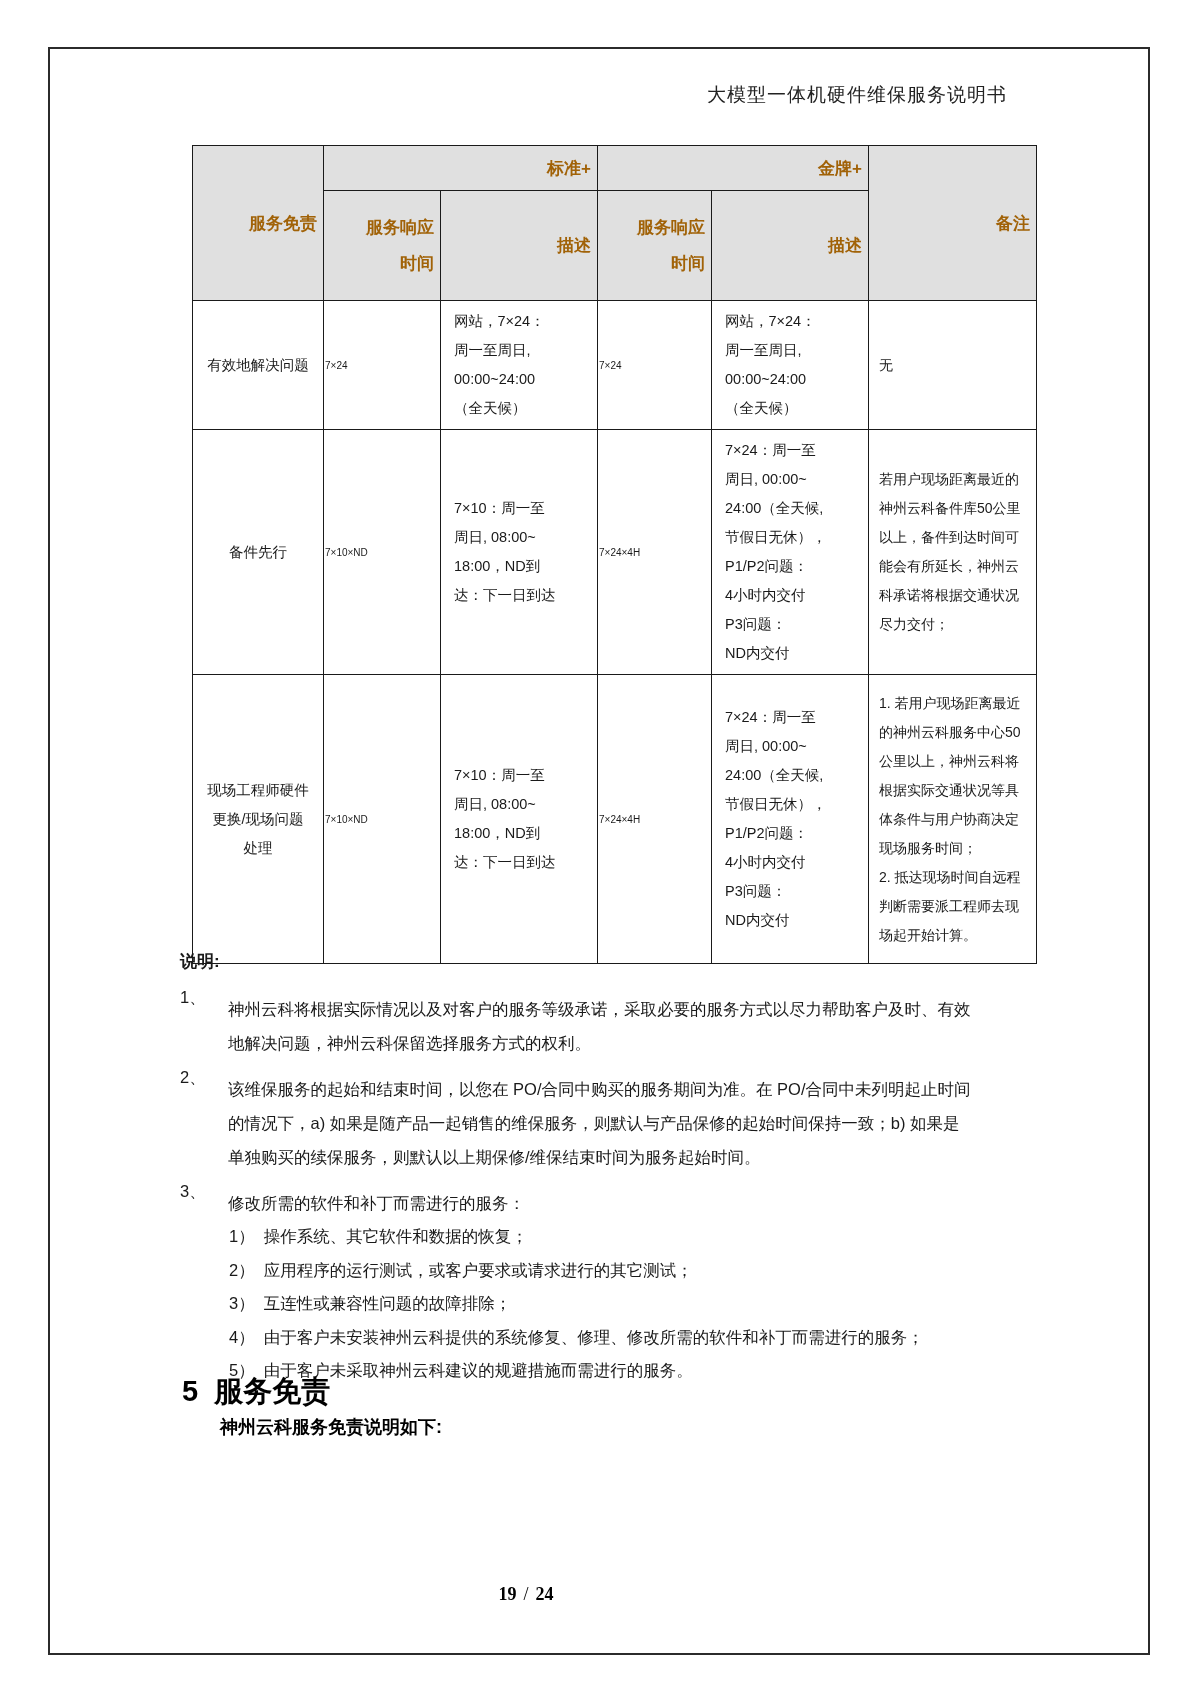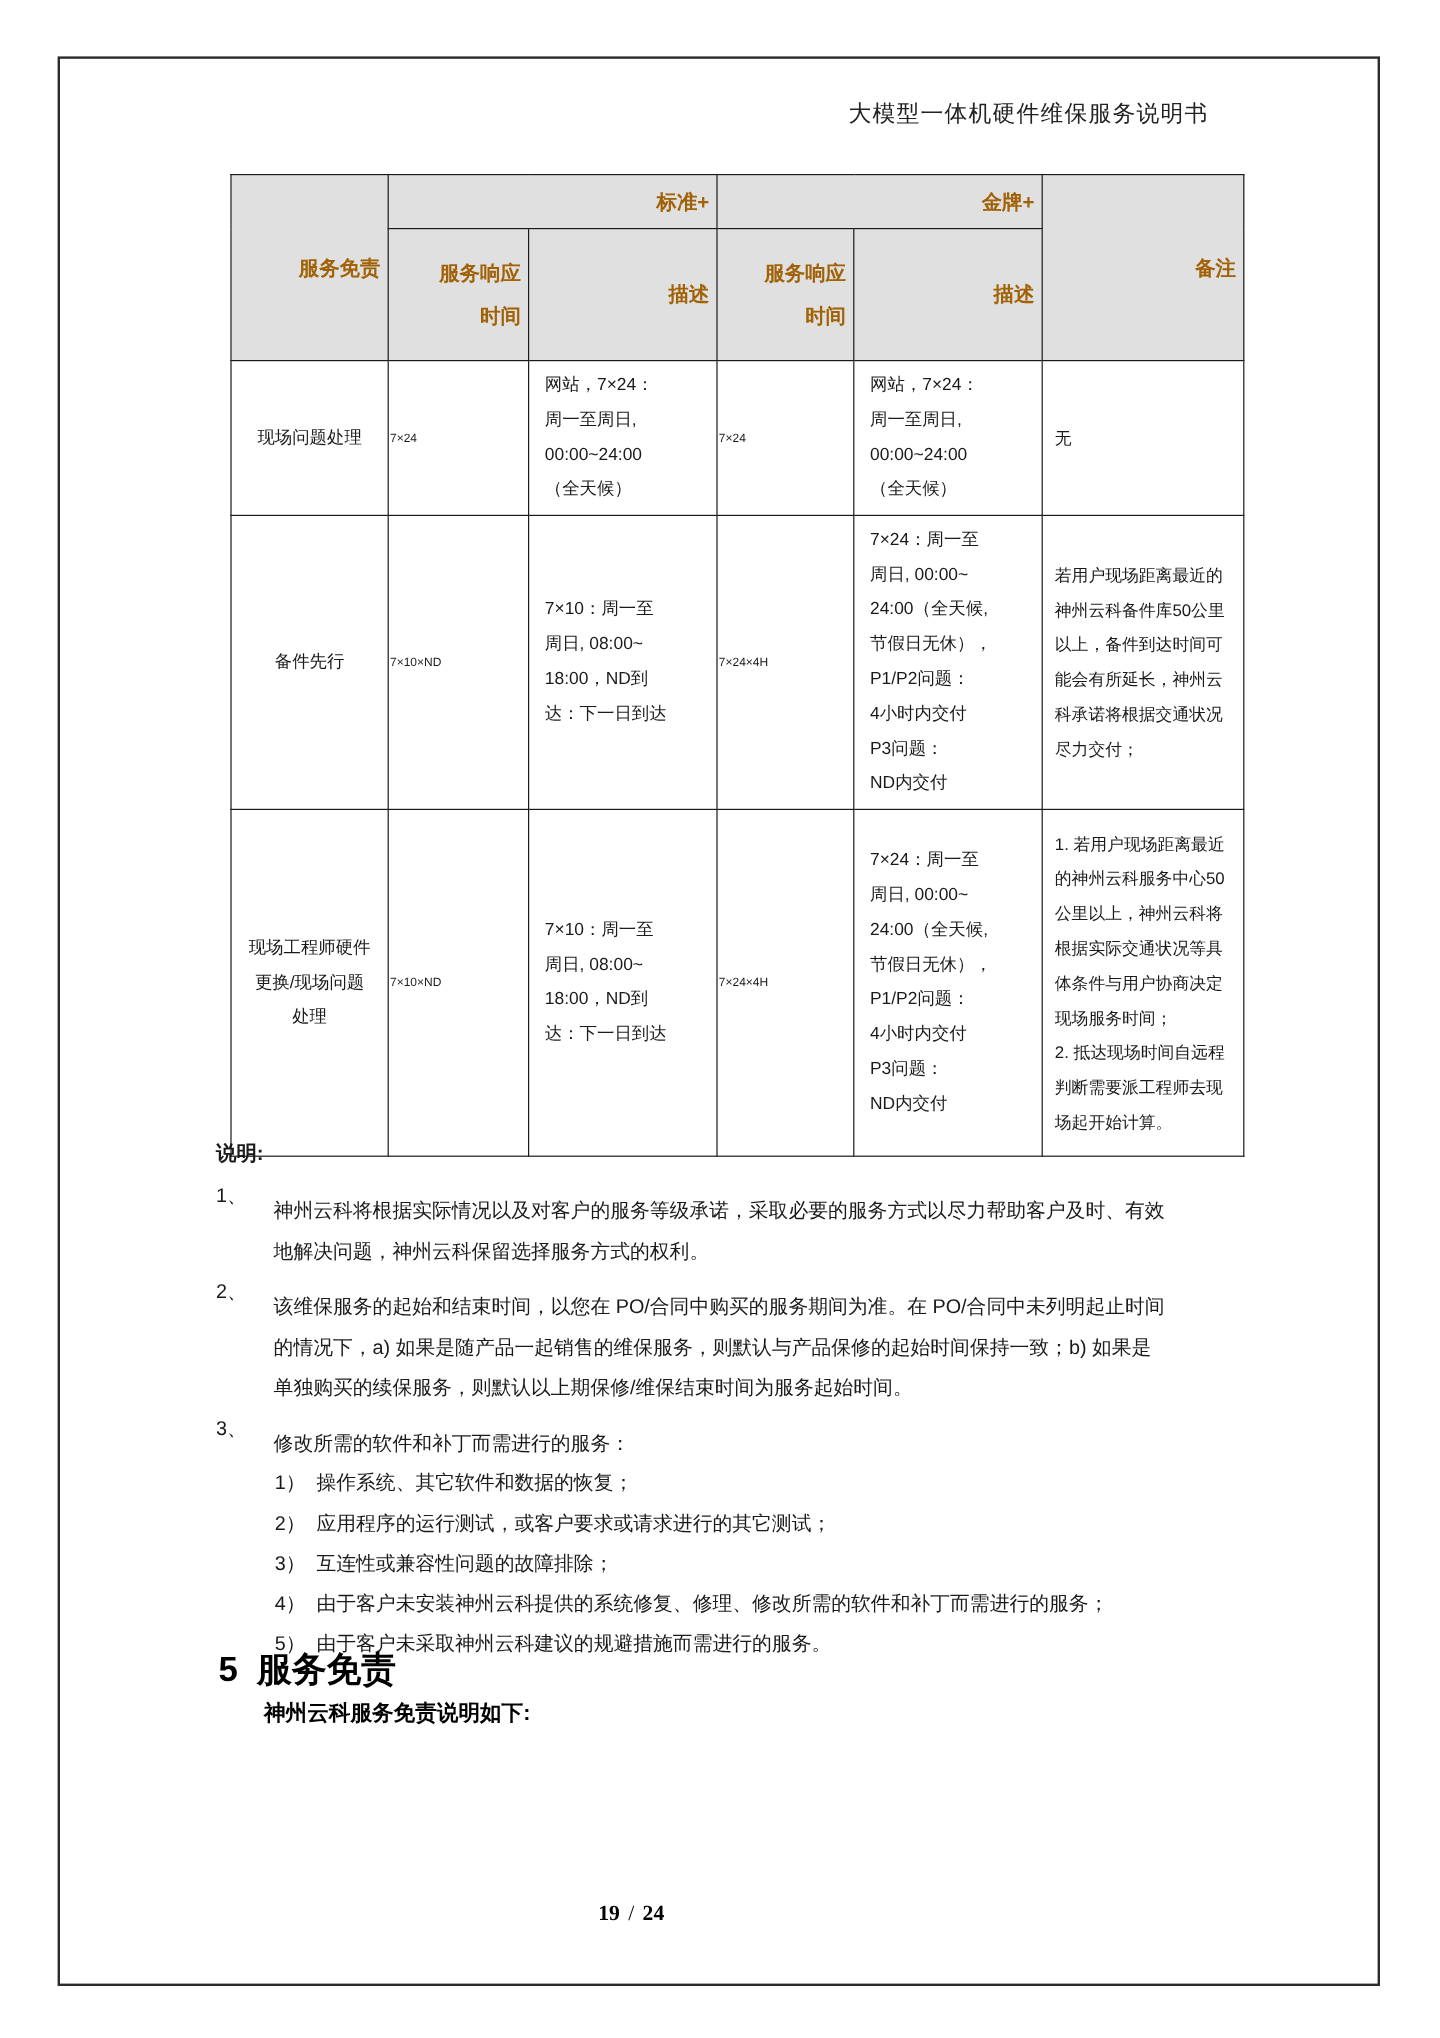--- a/index.html
+++ b/index.html
@@ -92,21 +92,21 @@
     </tr>
     <tr class="hrow-b">
       <th class="pre">服务响应
 时间</th>
       <th>描述</th>
       <th class="pre">服务响应
 时间</th>
       <th>描述</th>
     </tr>
     <tr class="drow-1">
-      <td class="c-service">现场问题处理</td>
+      <td class="c-service">有效地解决问题</td>
       <td class="c-time">7×24</td>
       <td class="c-desc">网站，7×24：
 周一至周日,
 00:00~24:00
 （全天候）</td>
       <td class="c-time">7×24</td>
       <td class="c-desc">网站，7×24：
 周一至周日,
 00:00~24:00
 （全天候）</td>

